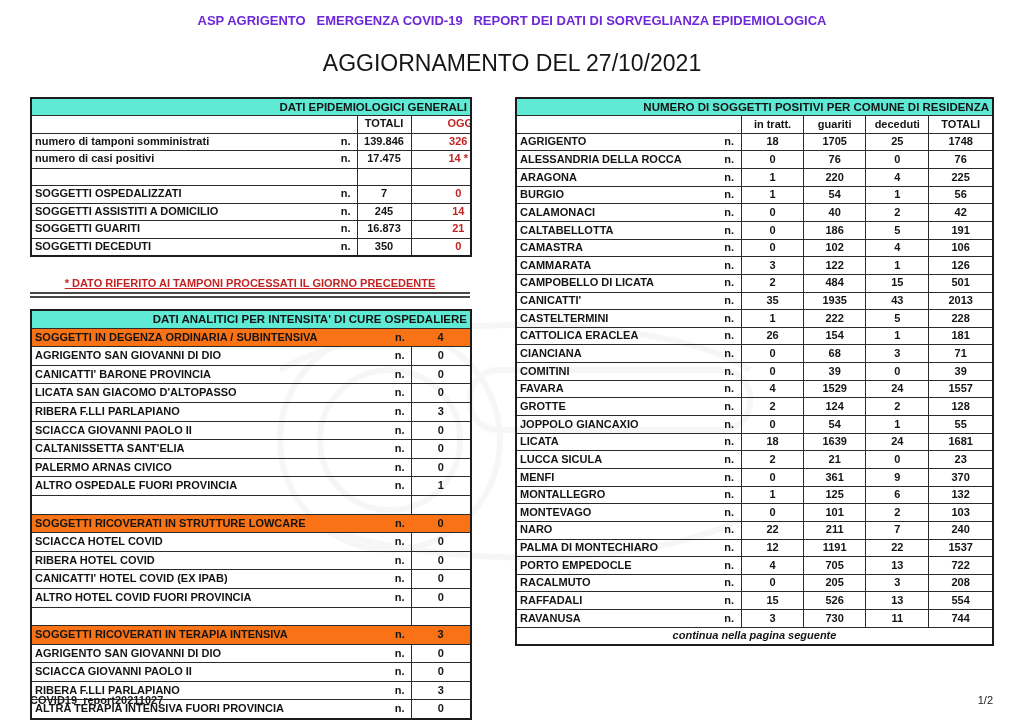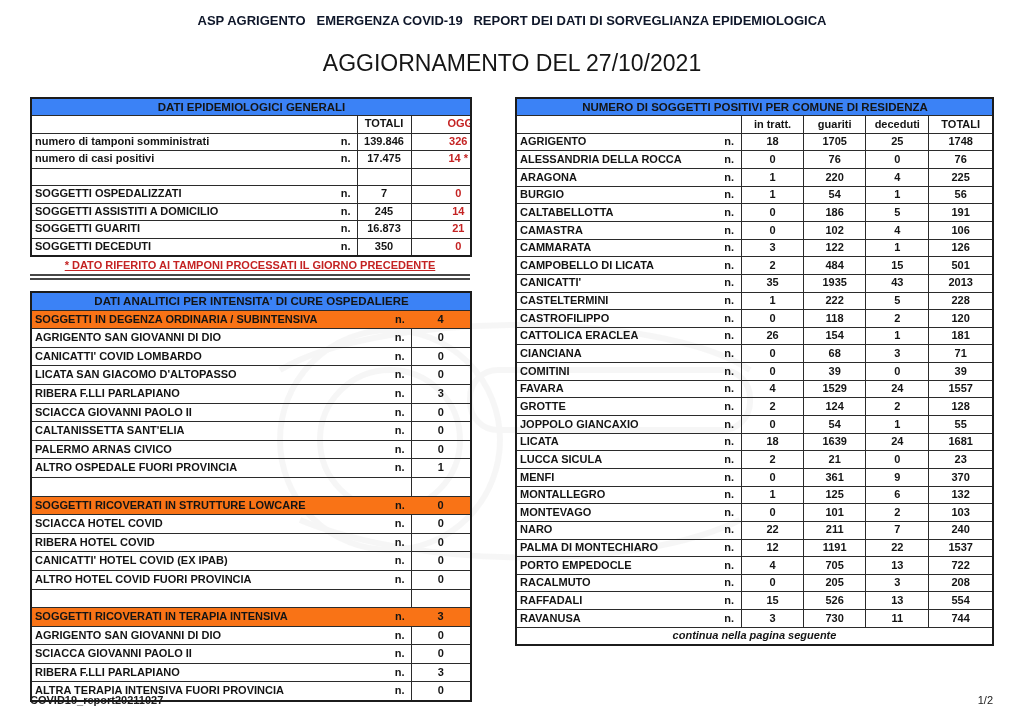--- a/index.html
+++ b/index.html
@@ -5,53 +5,53 @@
   html,body{margin:0;padding:0;background:#e8e8e8;}
   .page{
     position:relative;width:1024px;height:724px;background:#ffffff;
     font-family:"Liberation Sans","DejaVu Sans",sans-serif;color:#111;
     overflow:hidden;margin:0 auto;
   }
   .watermark{position:absolute;left:240px;top:250px;opacity:0.07;pointer-events:none;}
 
   .hdr1{
     position:absolute;top:13px;left:0;width:100%;text-align:center;
-    font-size:13px;font-weight:bold;white-space:pre;letter-spacing:0px;color:#0f172a;
+    font-size:13px;font-weight:bold;white-space:pre;letter-spacing:0px;color:#6d28d9;
   }
   .hdr2{
     position:absolute;top:50px;left:0;width:100%;text-align:center;
     font-size:23px;font-weight:normal;color:#151515;
   }
 
   .col-left{position:absolute;left:30px;top:97px;width:440px;}
   .col-right{position:absolute;left:515px;top:97px;width:479px;}
 
   table{border-collapse:collapse;table-layout:fixed;width:100%;}
   .t{border:2px solid #1c1c1c;}
   td,th{
     border:1px solid #2b2b2b;font-weight:bold;font-size:11px;line-height:1.05;
     padding:0 3px;color:#141414;overflow:hidden;white-space:nowrap;vertical-align:middle;
   }
-  tr.yellow th{background:#3b82f6;text-align:center;font-size:11.5px;padding-left:4px;}
+  tr.yellow th{background:#5eead4;text-align:right;font-size:11.5px;padding-left:4px;}
   .num{text-align:center;padding:0 1px;}
   .lbl{text-align:left;border-right:0;}
   .ncell{border-left:0;text-align:center;padding:0 1px;}
   .red{color:#C42323;padding-left:36px;}
 
   .t1 tr{height:17.5px;}
   .t2 tr{height:18.6px;}
   .t3 tr{height:17.65px;}
 
   .t2 .vcell{text-align:center;}
   .t2 tr.section td{background:#f97316;border-left:0;border-right:0;}
   .t2 tr.blank td{}
 
   .footnote{
     color:#C42323;font-weight:bold;font-size:11px;text-align:center;
-    text-decoration:underline;height:14px;line-height:15px;margin-top:1px;
+    text-decoration:underline;height:14px;line-height:15px;margin-top:19px;
   }
   .dblrule{border-top:2px solid #474747;border-bottom:2px solid #474747;height:2px;margin-top:2px;}
   .t2{margin-top:11px;}
 
   .t3 tr.cont td{font-style:italic;text-align:center;}
 
   .pfoot-l{position:absolute;left:30px;top:694px;font-size:11px;font-weight:bold;color:#1a1a1a;}
   .pfoot-r{position:absolute;right:31px;top:694px;font-size:11px;font-weight:normal;color:#1a1a1a;}
 </style>
 </head>
@@ -152,21 +152,21 @@
             <td class="lbl">SOGGETTI IN DEGENZA ORDINARIA / SUBINTENSIVA</td>
             <td class="ncell">n.</td>
             <td class="vcell">4</td>
           </tr>
           <tr class="item">
             <td class="lbl">AGRIGENTO SAN GIOVANNI DI DIO</td>
             <td class="ncell">n.</td>
             <td class="vcell">0</td>
           </tr>
           <tr class="item">
-            <td class="lbl">CANICATTI'  COVID LOMBARDO</td>
+            <td class="lbl">CANICATTI'  BARONE PROVINCIA</td>
             <td class="ncell">n.</td>
             <td class="vcell">0</td>
           </tr>
           <tr class="item">
             <td class="lbl">LICATA SAN GIACOMO D'ALTOPASSO</td>
             <td class="ncell">n.</td>
             <td class="vcell">0</td>
           </tr>
           <tr class="item">
             <td class="lbl">RIBERA F.LLI PARLAPIANO</td>
@@ -304,20 +304,28 @@
           </tr>
           <tr>
             <td class="lbl">BURGIO</td>
             <td class="ncell">n.</td>
             <td class="num">1</td>
             <td class="num">54</td>
             <td class="num">1</td>
             <td class="num">56</td>
           </tr>
           <tr>
+            <td class="lbl">CALAMONACI</td>
+            <td class="ncell">n.</td>
+            <td class="num">0</td>
+            <td class="num">40</td>
+            <td class="num">2</td>
+            <td class="num">42</td>
+          </tr>
+          <tr>
             <td class="lbl">CALTABELLOTTA</td>
             <td class="ncell">n.</td>
             <td class="num">0</td>
             <td class="num">186</td>
             <td class="num">5</td>
             <td class="num">191</td>
           </tr>
           <tr>
             <td class="lbl">CAMASTRA</td>
             <td class="ncell">n.</td>
@@ -350,28 +358,20 @@
             <td class="num">43</td>
             <td class="num">2013</td>
           </tr>
           <tr>
             <td class="lbl">CASTELTERMINI</td>
             <td class="ncell">n.</td>
             <td class="num">1</td>
             <td class="num">222</td>
             <td class="num">5</td>
             <td class="num">228</td>
-          </tr>
-          <tr>
-            <td class="lbl">CASTROFILIPPO</td>
-            <td class="ncell">n.</td>
-            <td class="num">0</td>
-            <td class="num">118</td>
-            <td class="num">2</td>
-            <td class="num">120</td>
           </tr>
           <tr>
             <td class="lbl">CATTOLICA ERACLEA</td>
             <td class="ncell">n.</td>
             <td class="num">26</td>
             <td class="num">154</td>
             <td class="num">1</td>
             <td class="num">181</td>
           </tr>
           <tr>

